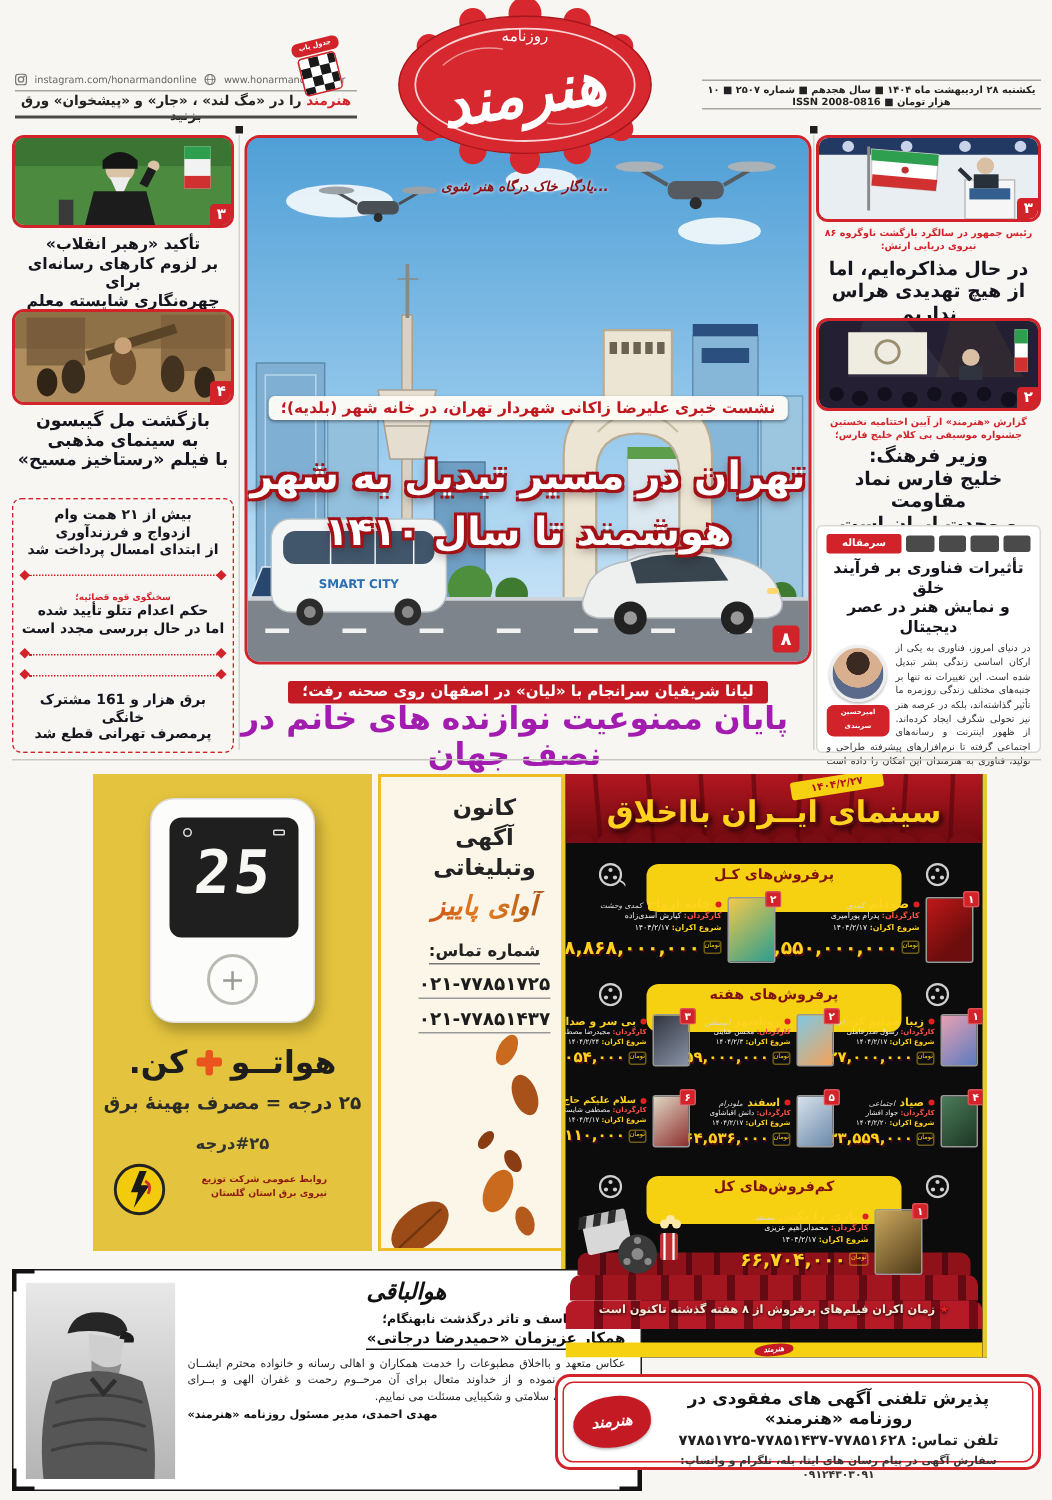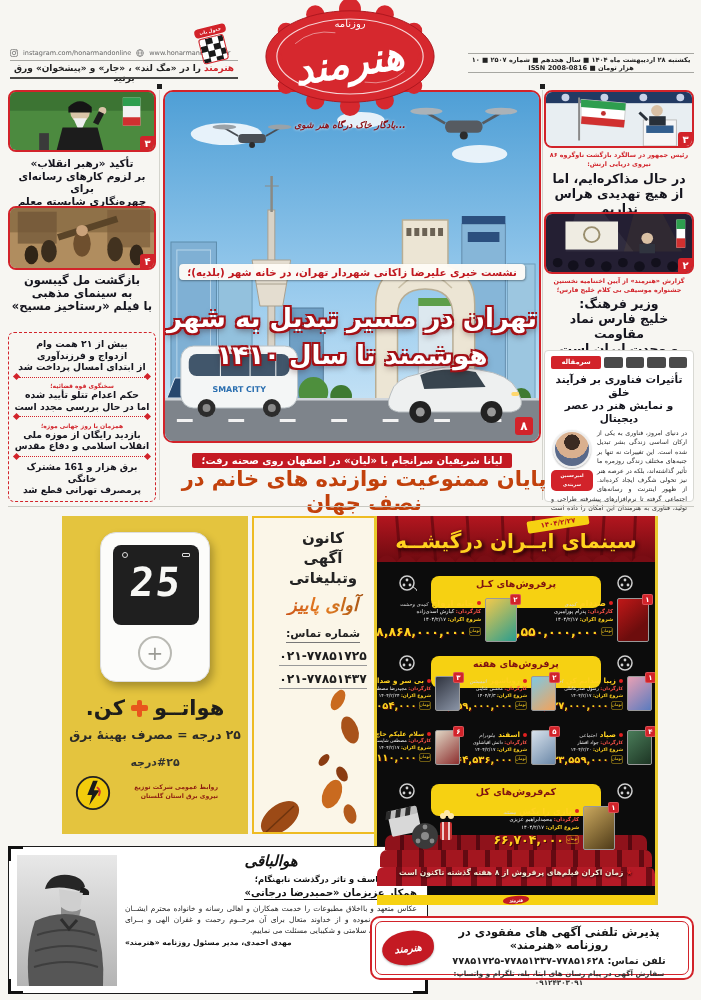--- a/index.html
+++ b/index.html
@@ -59,21 +59,21 @@
 
   
   .maincard{left:163px;top:90px;width:378px;height:353px;border:2.5px solid #d2232a;border-radius:10px;overflow:hidden;background:#9dcdee;z-index:2}
   .maincard svg.scene{position:absolute;inset:0;width:100%;height:100%}
   .mkick{position:absolute;top:172px;left:50%;transform:translateX(-50%);max-width:94%;background:rgba(255,252,247,.95);border-radius:4px;padding:2px 8px;color:#c0181f;font-size:10.3px;font-weight:800;white-space:nowrap;box-shadow:0 1px 2px rgba(0,0,0,.35);z-index:3}
   .mtitle{position:absolute;top:208px;left:0;width:100%;text-align:center;font-size:26px;font-weight:800;color:#fff;line-height:37px;z-index:3;
     text-shadow:2px 2px 0 #a31016,-2px 2px 0 #a31016,2px -2px 0 #a31016,-2px -2px 0 #a31016,0 3px 7px rgba(40,0,0,.55)}
   .mbadge{position:absolute;right:6px;bottom:6px;width:18px;height:18px;background:#d2232a;color:#fff;font-weight:800;font-size:12px;line-height:18px;text-align:center;border-radius:3px;z-index:4}
   .muskick{left:163px;top:449px;width:378px;text-align:center}
   .muskick span{display:inline-block;background:#c41a23;color:#fff;font-size:10px;font-weight:700;padding:2px 9px;border-radius:2px}
-  .mustitle{left:152px;top:467px;width:424px;text-align:center;font-size:21px;font-weight:800;color:#c2410c}
+  .mustitle{left:131px;top:467px;width:424px;text-align:center;font-size:21px;font-weight:800;color:#a21caf}
   .hdiv{left:8px;top:506px;width:686px;border-top:1px solid #c9c9c2}
 
   
   .energy{left:62px;top:516px;width:186px;height:318px;background:#e4c43e;overflow:hidden}
   .device{position:absolute;left:38px;top:16px;width:110px;height:150px;background:#fcfcfa;border:1px solid #ddd;border-radius:16px;box-shadow:3px 5px 9px rgba(0,0,0,.28)}
   .screen{position:absolute;left:12px;top:12px;width:86px;height:80px;background:#1f1f1f;border-radius:8px}
   .seg{position:absolute;width:100%;top:14px;text-align:center;font-family:"DejaVu Sans Mono","Liberation Mono",monospace;font-size:40px;font-weight:700;color:#f7f7f4;transform:skewX(-6deg);letter-spacing:2px}
   .sun{position:absolute;left:9px;top:7px;width:6px;height:6px;border:1px solid #ddd;border-radius:50%}
   .batt{position:absolute;right:9px;top:8px;width:8px;height:4px;border:1px solid #ddd;border-radius:1px}
   .plusbtn{position:absolute;left:50%;transform:translateX(-50%);top:103px;width:34px;height:34px;border:2px solid #b9b9b3;border-radius:50%;color:#9b9b95;font-size:20px;line-height:30px;text-align:center}
@@ -274,25 +274,20 @@
 ازدواج و فرزندآوری
 از ابتدای امسال پرداخت شد</div>
   </div>
   <div class="bdiv"></div>
   <div class="brief">
     <div class="k">سخنگوی قوه قضائیه؛</div>
     <div class="t prel">حکم اعدام تتلو تأیید شده
 اما در حال بررسی مجدد است</div>
   </div>
   <div class="bdiv"></div>
-  <div class="brief">
-    <div class="k">همزمان با روز جهانی موزه؛</div>
-    <div class="t prel">بازدید رایگان از موزه ملی
-انقلاب اسلامی و دفاع مقدس</div>
-  </div>
   <div class="bdiv"></div>
   <div class="brief">
     <div class="t prel">برق هزار و 161 مشترک خانگی
 پرمصرف تهرانی قطع شد</div>
   </div>
 </div>
 
 <div class="photo" style="left:544px;top:90px;width:150px;height:58px">
   <svg viewBox="0 0 150 58" preserveAspectRatio="none">
     <rect width="150" height="58" fill="#e8eef2"></rect>
@@ -563,21 +558,21 @@
         <line x1="92" y1="0" x2="95" y2="46"></line>
         <line x1="128" y1="0" x2="130" y2="46"></line>
         <line x1="160" y1="0" x2="158" y2="46"></line>
         <line x1="196" y1="0" x2="193" y2="46"></line>
         <line x1="232" y1="0" x2="229" y2="46"></line>
         <line x1="264" y1="0" x2="262" y2="46"></line>
       </g>
     <path d="M0,46 Q10,32 20,46 Q30,32 40,46 Q50,32 60,46 Q70,32 80,46 Q90,32 100,46 Q110,32 120,46 Q130,32 140,46 Q150,32 160,46 Q170,32 180,46 Q190,32 200,46 Q210,32 220,46 Q230,32 240,46 Q250,32 260,46 Q270,32 284,46 Z" fill="#7a0d14"></path>
   </svg>
   <div class="c-date">۱۴۰۴/۲/۲۷</div>
-  <div class="c-title">سینمای ایــران درگیشــه</div>
+  <div class="c-title">سینمای ایــران بااخلاق</div>
 
   <div class="pill" style="top:60px">پرفروش‌های کـل</div>
   <svg class="reel" style="top:59px;left:22px" viewBox="0 0 18 16">
       <circle cx="8" cy="8" r="7" fill="none" stroke="#cfcfcf" stroke-width="1.5"></circle>
       <circle cx="8" cy="5" r="1.4" fill="#cfcfcf"></circle>
       <circle cx="5" cy="10" r="1.4" fill="#cfcfcf"></circle>
       <circle cx="11" cy="10" r="1.4" fill="#cfcfcf"></circle>
       <path d="M14,12 q4,2 4,4" stroke="#cfcfcf" fill="none"></path>
     </svg>
   <svg class="reel" style="top:59px;right:22px" viewBox="0 0 18 16">

